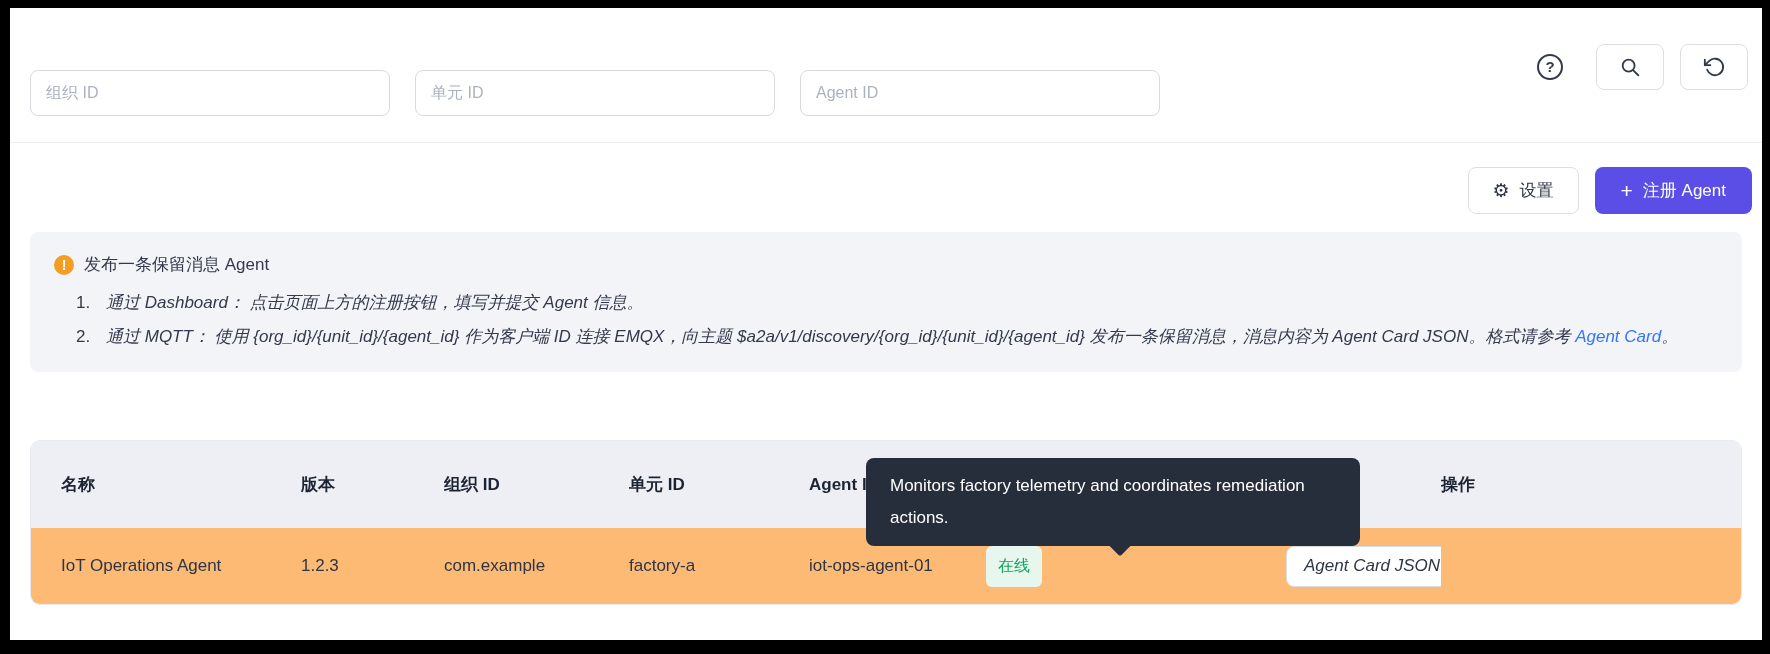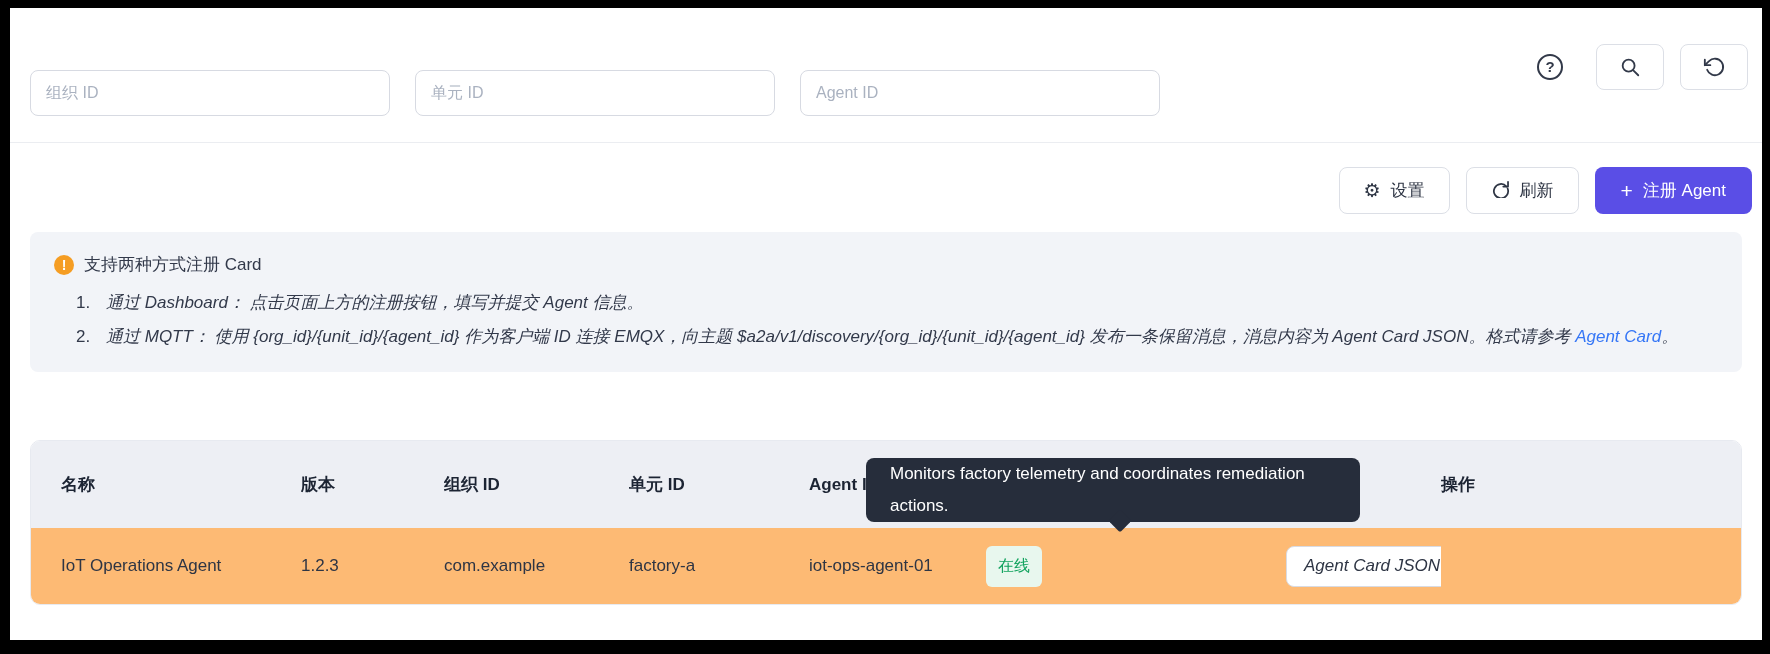--- a/index.html
+++ b/index.html
@@ -107,21 +107,21 @@
   }
   .row-btn{
     height:41px;border:1px solid #d8dbe3;border-radius:8px;background:#fff;
     color:#2e3544;font-size:17px;padding:0 17px;cursor:pointer;
     margin-right:18px;font-family:inherit;font-style:italic;
   }
   .row-btn:last-child{margin-right:0;}
   
   .tooltip{
     position:absolute;left:856px;top:450px;
-    width:494px;height:64px;
+    width:494px;height:88px;
     background:var(--tooltip-bg);color:#fff;
     border-radius:8px;
     display:flex;align-items:center;
     padding:4px 26px 4px 24px;
     font-size:17px;line-height:32px;
     z-index:10;
   }
   .tooltip::after{
     content:"";position:absolute;left:246px;bottom:-7px;
     width:16px;height:16px;background:var(--tooltip-bg);
@@ -155,39 +155,30 @@
         </svg>
       </span>
     </button>
   </div>
 
   <div class="toolbar">
     <button class="btn outlined">
       <span class="glyph">⚙</span>
       <span>设置</span>
     </button>
-    <button class="btn outlined">
-      <span>
-        <svg width="19" height="19" viewBox="0 0 24 24" fill="none" stroke="#2e3544" stroke-width="2.2" stroke-linecap="round" stroke-linejoin="round">
-          <polyline points="21.5 3.5 21.5 9.5 15.5 9.5"></polyline>
-          <path d="M19.5 9.5A9 9 0 1 0 21 12"></path>
-        </svg>
-      </span>
-      <span>刷新</span>
-    </button>
     <button class="btn primary">
       <span class="glyph">+</span>
       <span>注册 Agent</span>
     </button>
   </div>
 
   <div class="alert">
     <div class="alert-title">
       <span class="warn-icon">!</span>
-      <span>支持两种方式注册 Card</span>
+      <span>发布一条保留消息 Agent</span>
     </div>
     <div class="alert-list">
       <div class="alert-item">
         <span class="num">1.</span>
         <div class="item-text">通过 Dashboard： 点击页面上方的注册按钮，填写并提交 Agent 信息。</div>
       </div>
       <div class="alert-item">
         <span class="num">2.</span>
         <div class="item-text"><span>通过 MQTT： 使用 {org_id}/{unit_id}/{agent_id} 作为客户端 ID 连接 EMQX，向主题 $a2a/v1/discovery/{org_id}/{unit_id}/{agent_id} 发布一条保留消息，消息内容为 Agent Card JSON。格式请参考 </span><a class="link">Agent Card</a><span>。</span></div>
       </div>

